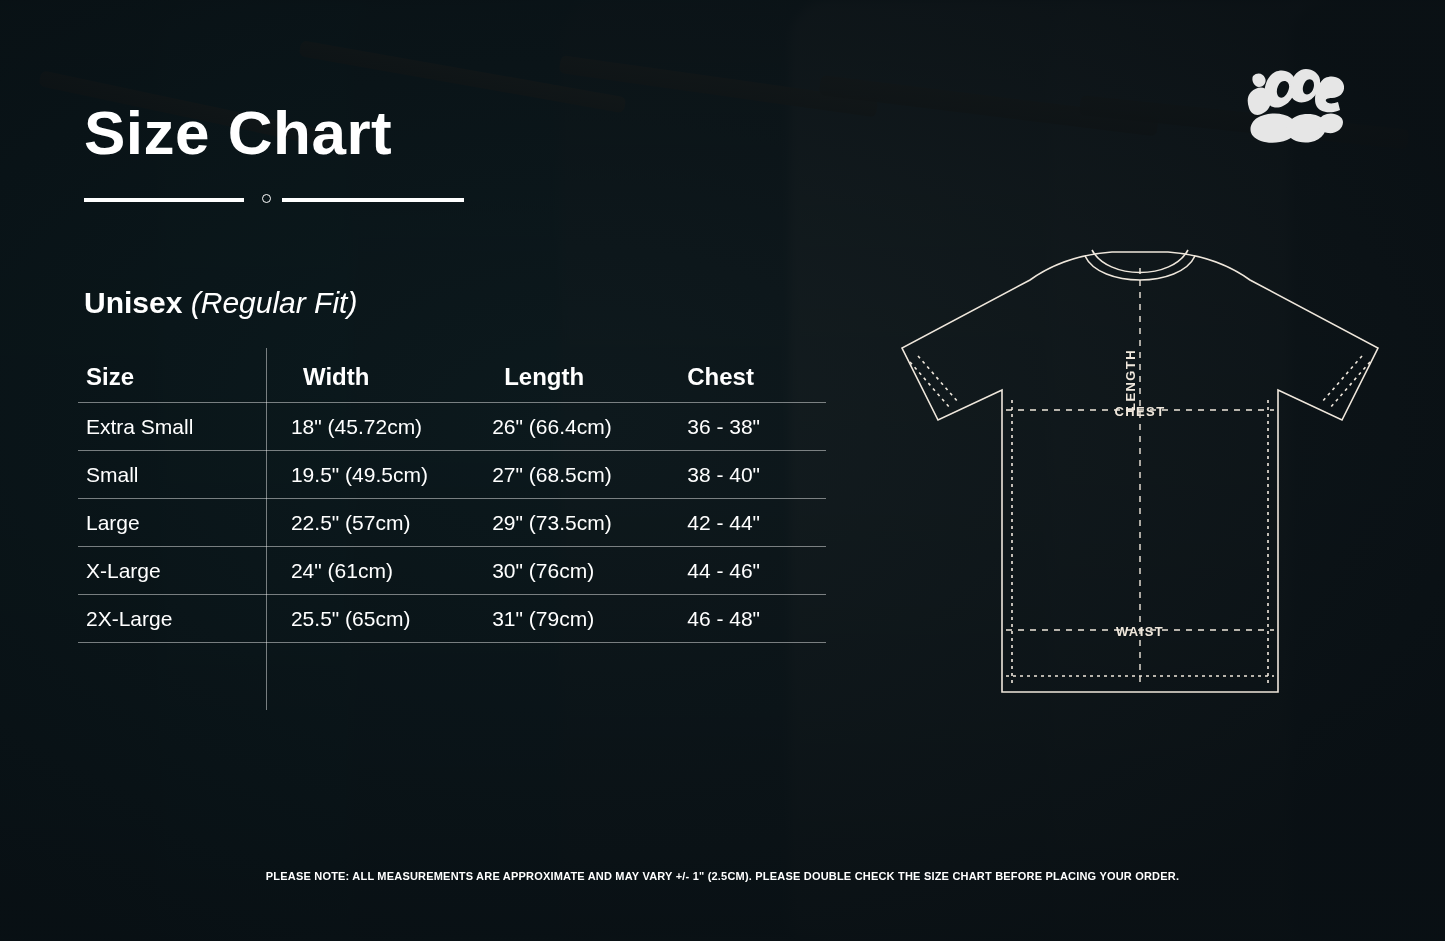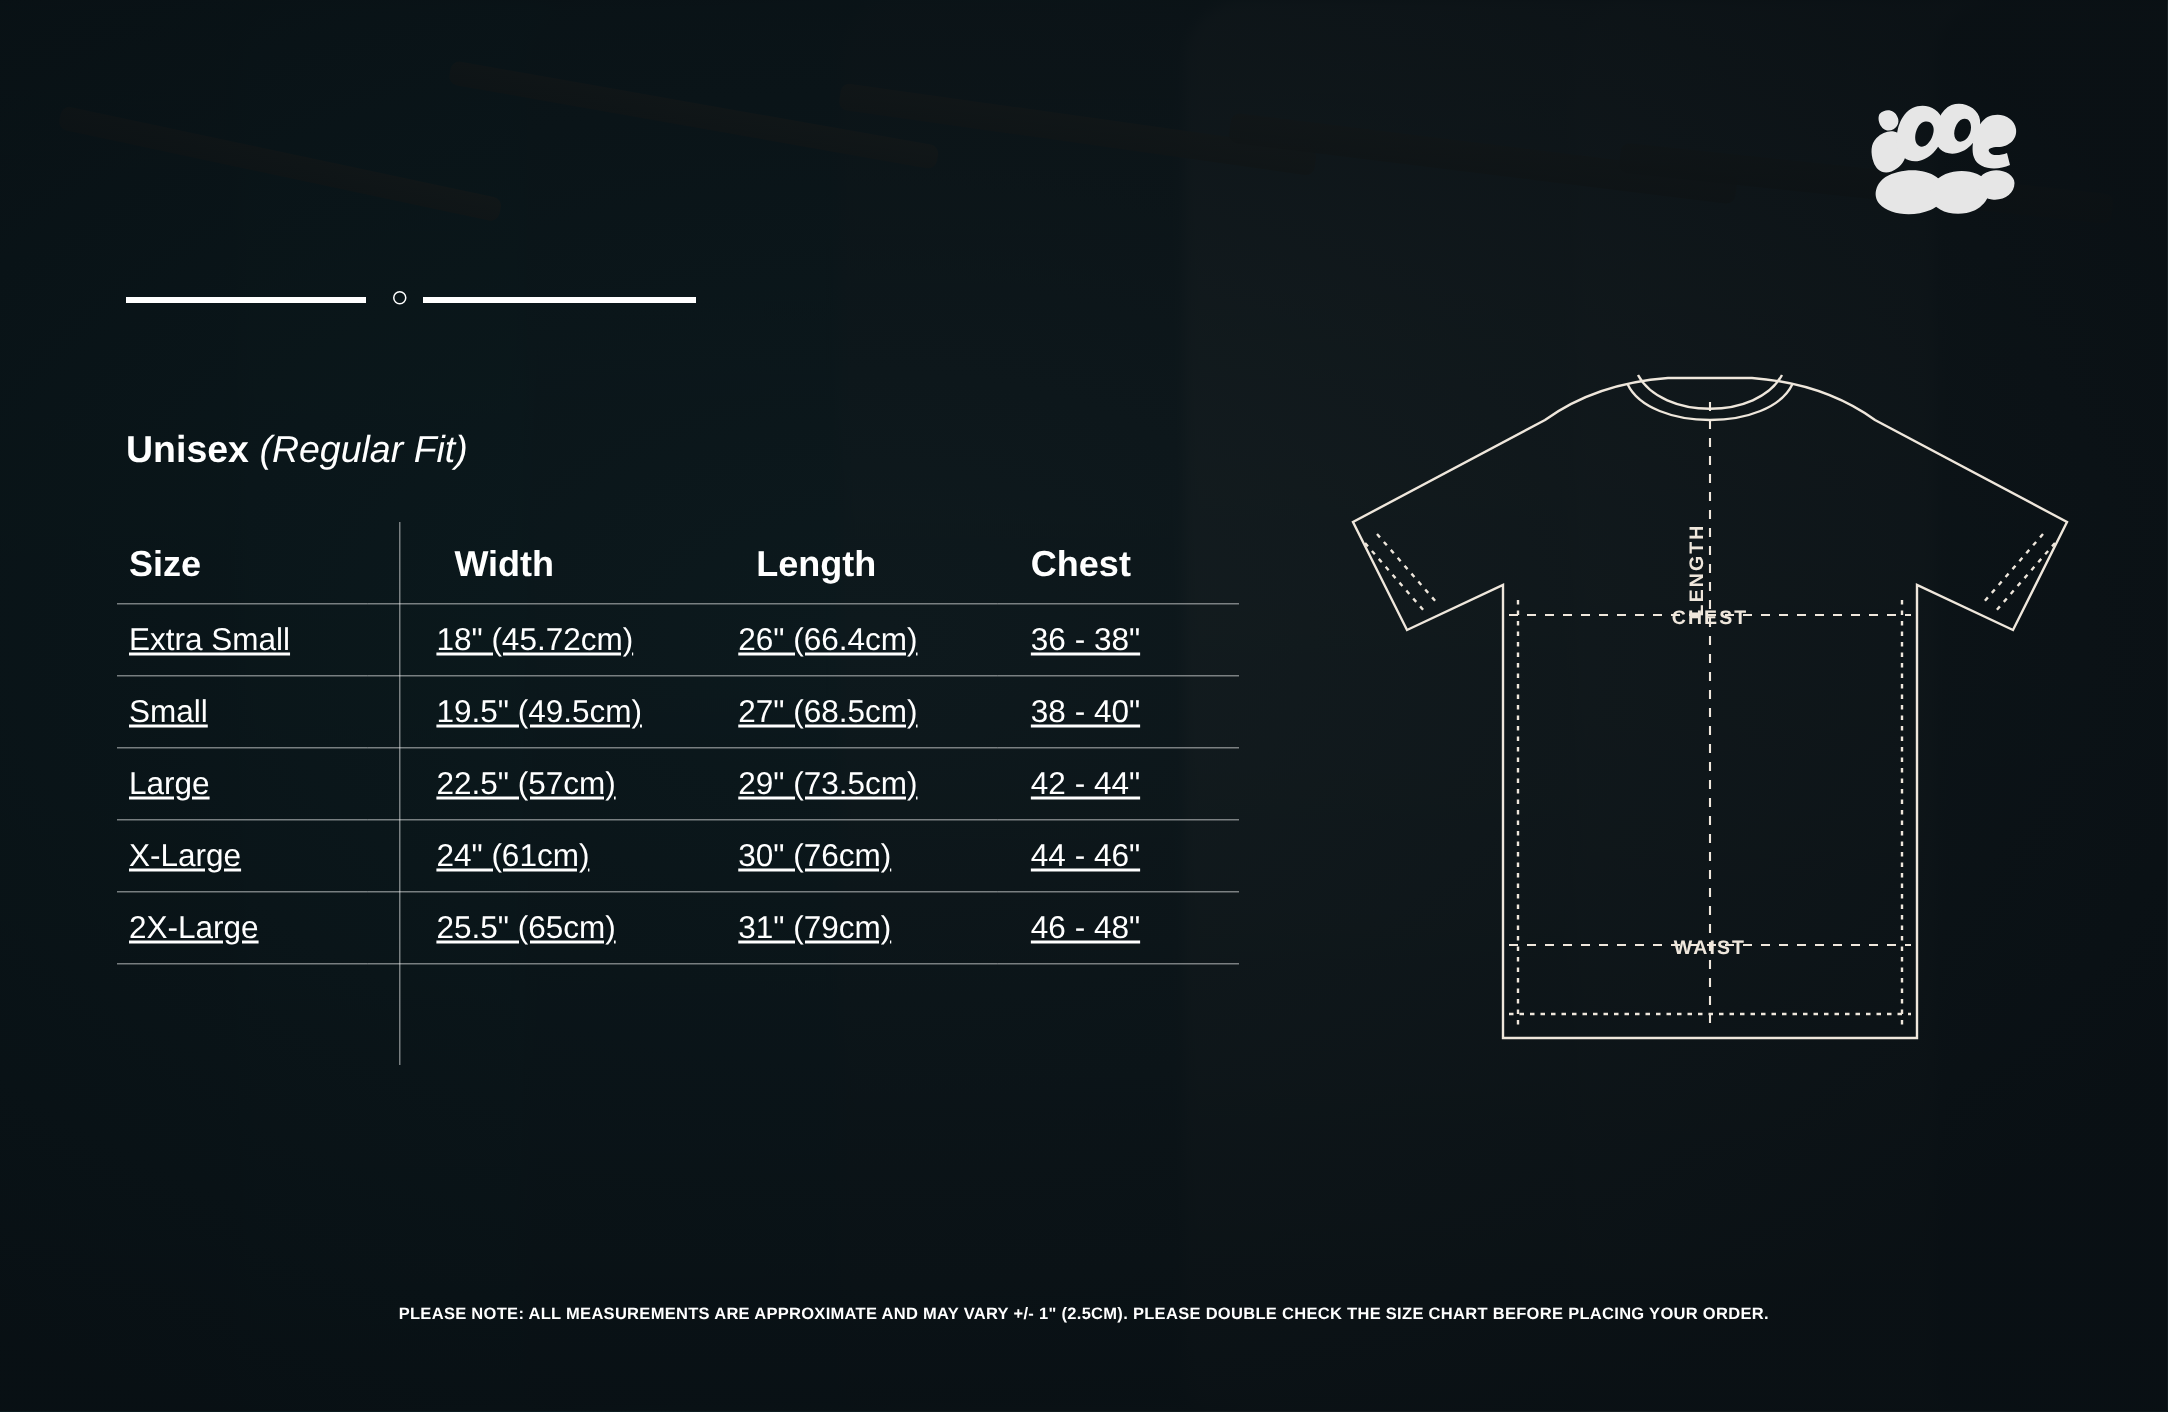--- a/index.html
+++ b/index.html
@@ -111,21 +111,21 @@
     height: 9px;
     border: 1.5px solid #ffffff;
     border-radius: 50%;
     box-sizing: border-box;
   }
 
   .subtitle {
     position: absolute;
     left: 84px;
     top: 286px;
-    font-size: 25px;
+    font-size: 30px;
     color: #ffffff;
   }
   .subtitle b { font-weight: bold; }
   .subtitle i { font-style: italic; font-weight: normal; }
 
   
   .table {
     position: absolute;
     left: 78px;
     top: 352px;
@@ -157,21 +157,20 @@
   .hdr-width  { padding-left: 58px !important; }
   .hdr-length { padding-left: 28px !important; }
   .hdr-chest  { padding-left: 22px !important; }
 
   .cell-width  { padding-left: 46px !important; }
   .cell-length { padding-left: 16px !important; }
   .cell-chest  { padding-left: 22px !important; }
 
   .table tbody tr {
     border-top: 1px solid rgba(255,255,255,0.45);
-    text-decoration: underline;
   }
   .table tbody tr:last-child {
     border-bottom: 1px solid rgba(255,255,255,0.45);
   }
   .table thead tr {
     border-bottom: 1px solid rgba(255,255,255,0.45);
   }
   .vline {
     position: absolute;
     left: 266px;
@@ -235,20 +234,21 @@
       <div class="hanger" style="left:820px; top:75px;  width:340px; height:20px; transform:rotate(7deg);"></div>
       <div class="hanger" style="left:1080px;top:95px;  width:330px; height:20px; transform:rotate(6deg);"></div>
     </div>
     <div class="bar-top"></div>
     <div class="overlay-dark"></div>
     <div class="vignette"></div>
   </div>
 
   <div class="content">
 
+    <div class="title">Size Chart</div>
     <div class="title-rule-left"></div>
     <div class="title-dot"></div>
     <div class="title-rule-right"></div>
 
     <div class="subtitle">
       <b>Unisex</b>
       <i>(Regular Fit)</i>
     </div>
 
     <div class="vline"></div>

